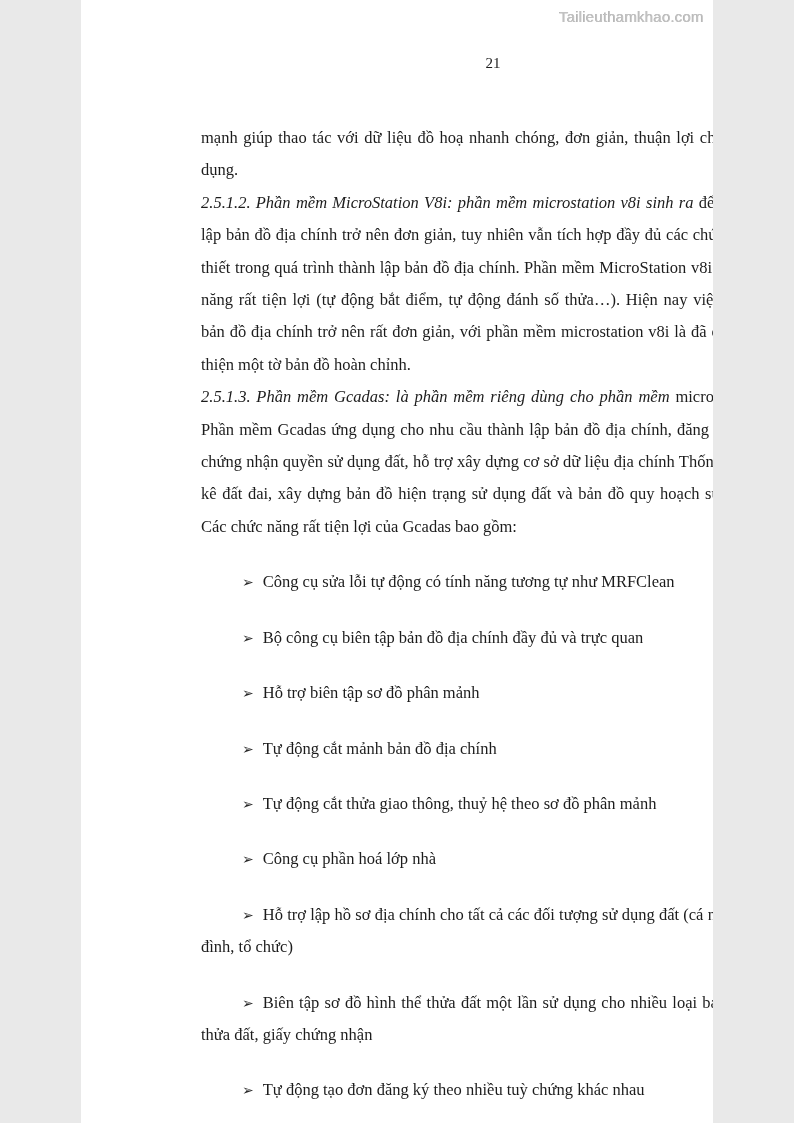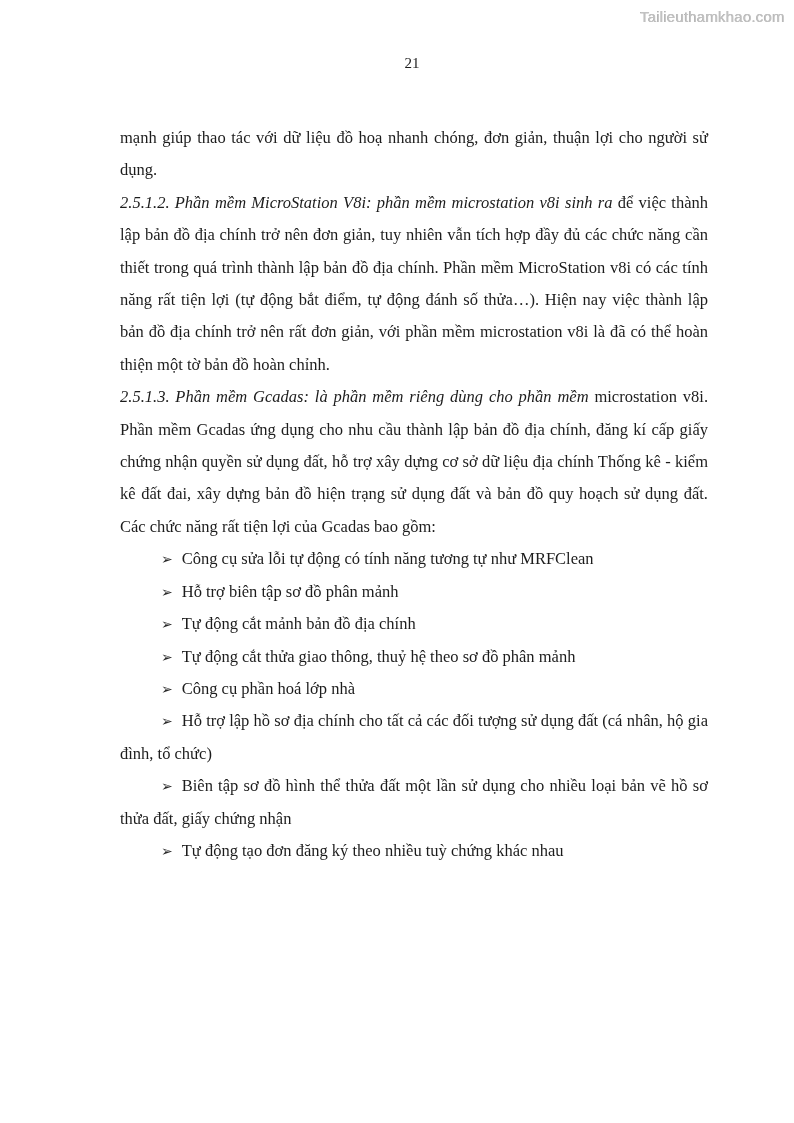--- a/index.html
+++ b/index.html
@@ -1,19 +1,19 @@
 <!DOCTYPE html>
 <html lang="vi"><head>
 <meta charset="utf-8">
 <style>
   * { margin: 0; padding: 0; box-sizing: border-box; }
   html, body { background: #e9e9e9; }
   .page {
     position: relative;
-    width: 794px;
+    width: 632px;
     height: 1123px;
     margin: 0 auto;
     background: #ffffff;
     font-family: "Liberation Serif", "DejaVu Serif", serif;
     color: #1c1c1c;
     overflow: hidden;
   }
   .watermark {
     position: absolute;
     top: 8px;
@@ -38,21 +38,21 @@
     left: 120px;
     width: 588px;
   }
   .para {
     text-align: justify;
     text-justify: inter-word;
     font-size: 16.5px;
     line-height: 32.4px;
   }
   .para .lead { font-style: italic; margin-top: 44px; }
-  .bullet { text-indent: 41px; }
+  .bullet { text-indent: 41px; margin-top: 23px; }
   .bullet .marker {
     font-family: "DejaVu Sans", sans-serif;
     font-size: 14px;
     margin-right: 9px;
     color: #2a2a2a;
   }
 </style>
 </head>
 <body>
 
@@ -73,20 +73,23 @@
     </p>
 
     <p class="para">
       <em class="lead">2.5.1.3. Phần mềm Gcadas: là phần mềm riêng dùng cho phần mềm </em><span>microstation v8i. Phần mềm Gcadas ứng dụng cho nhu cầu thành lập bản đồ địa chính, đăng kí cấp giấy chứng nhận quyền sử dụng đất, hỗ trợ xây dựng cơ sở dữ liệu địa chính Thống kê - kiểm kê đất đai, xây dựng bản đồ hiện trạng sử dụng đất và bản đồ quy hoạch sử dụng đất. Các chức năng rất tiện lợi của Gcadas bao gồm:</span>
     </p>
 
     <p class="para bullet">
       <span class="marker">➢</span><span>Công cụ sửa lỗi tự động có tính năng tương tự như MRFClean</span>
     </p>
     <p class="para bullet">
+      <span class="marker">➢</span><span>Bộ công cụ biên tập bản đồ địa chính đầy đủ và trực quan</span>
+    </p>
+    <p class="para bullet">
       <span class="marker">➢</span><span>Hỗ trợ biên tập sơ đồ phân mảnh</span>
     </p>
     <p class="para bullet">
       <span class="marker">➢</span><span>Tự động cắt mảnh bản đồ địa chính</span>
     </p>
     <p class="para bullet">
       <span class="marker">➢</span><span>Tự động cắt thửa giao thông, thuỷ hệ theo sơ đồ phân mảnh</span>
     </p>
     <p class="para bullet">
       <span class="marker">➢</span><span>Công cụ phần hoá lớp nhà</span>

